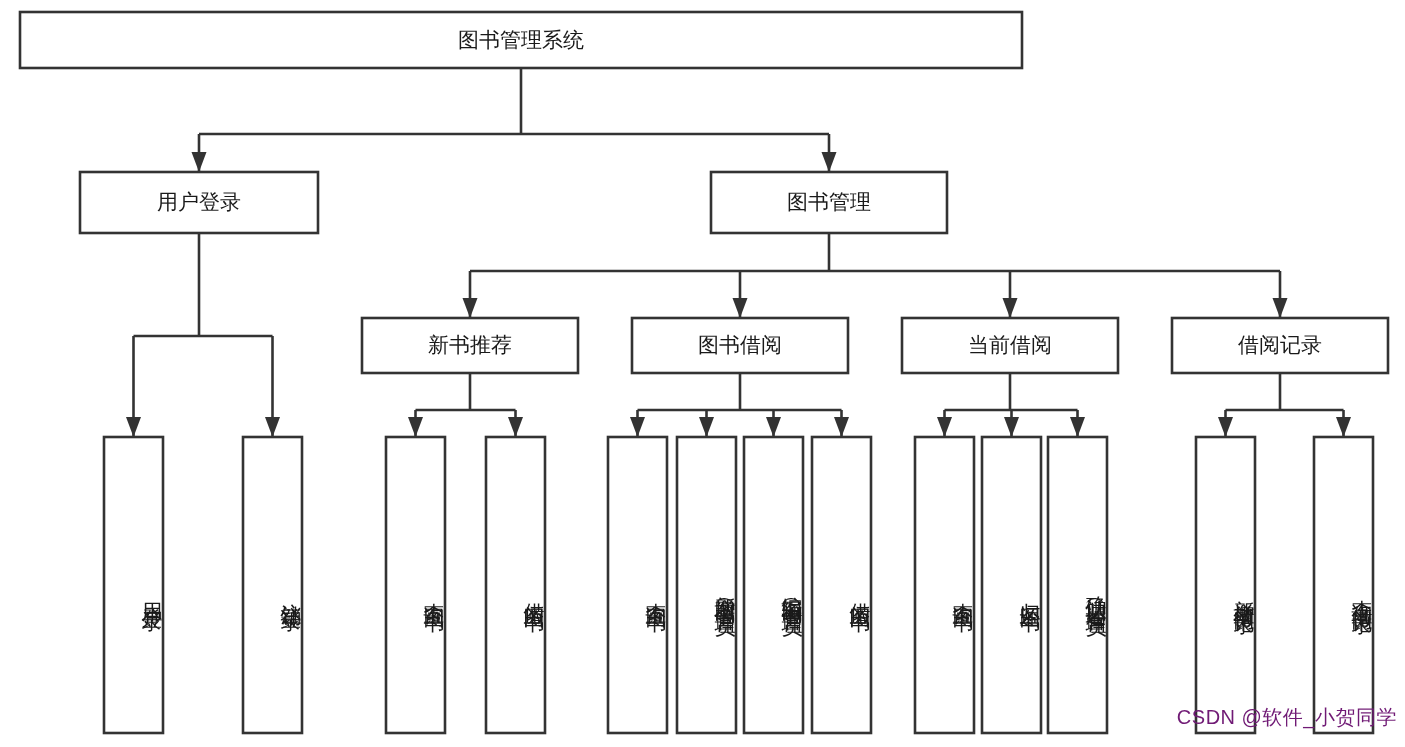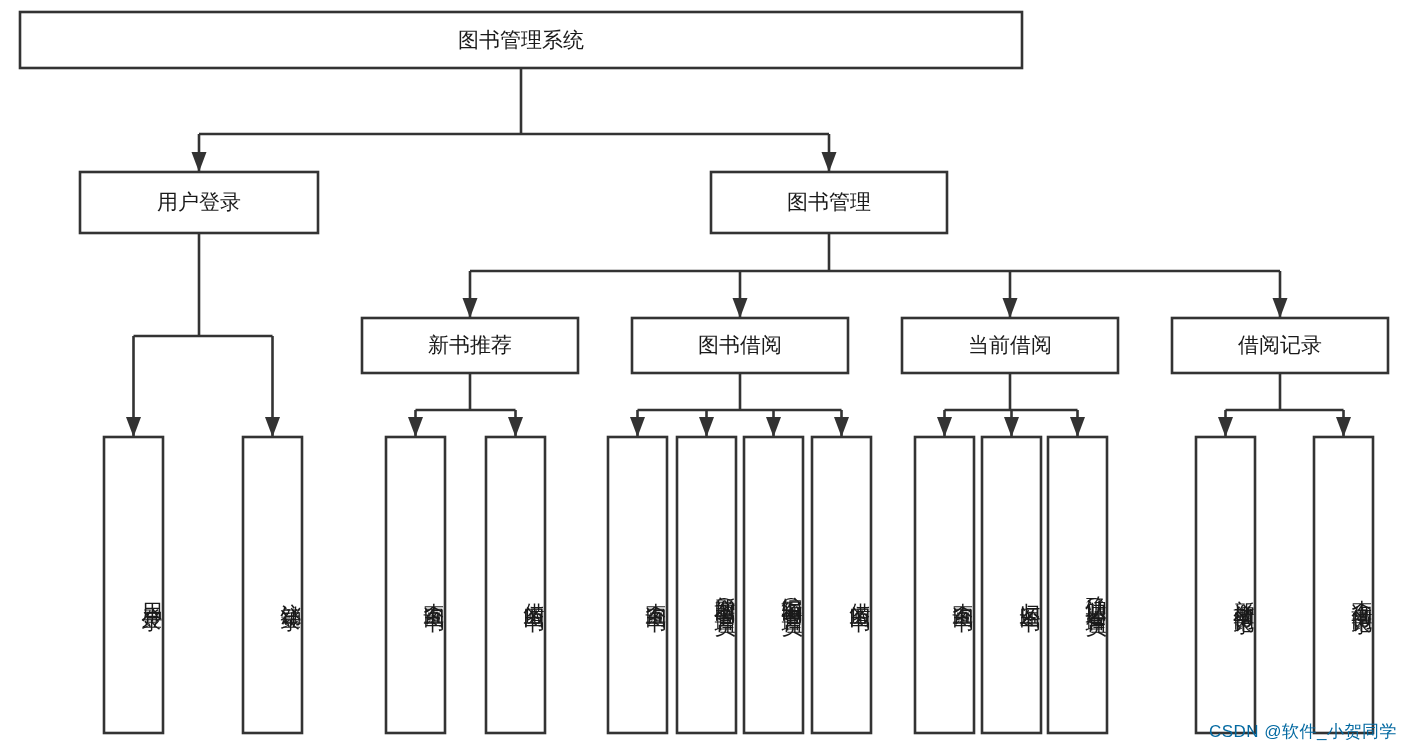--- a/index.html
+++ b/index.html
@@ -59,24 +59,24 @@
     letter-spacing: 3px;
     display: flex;
     align-items: flex-start;
     justify-content: center;
     white-space: nowrap;
     pointer-events: none;
   }
   .watermark {
     position: absolute;
     right: 8px;
-    bottom: 4px;
+    bottom: 16px;
     font-family: "Liberation Sans", "DejaVu Sans", sans-serif;
-    font-size: 17px;
-    color: #0369a1;
+    font-size: 20px;
+    color: #701a75;
     letter-spacing: 0.5px;
     white-space: nowrap;
   }
 </style>
 </head>
 <body>
 
 <div id="diagram-root">
 
   <svg class="diagram-canvas" viewBox="0 0 1405 747">

